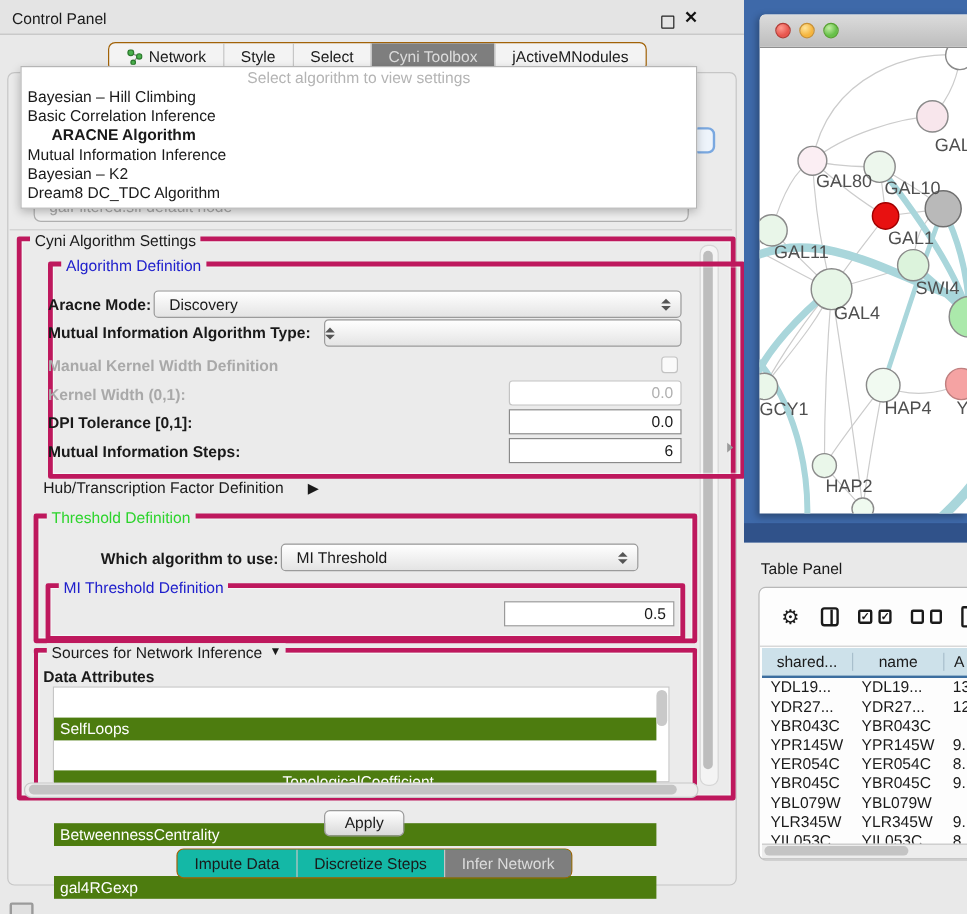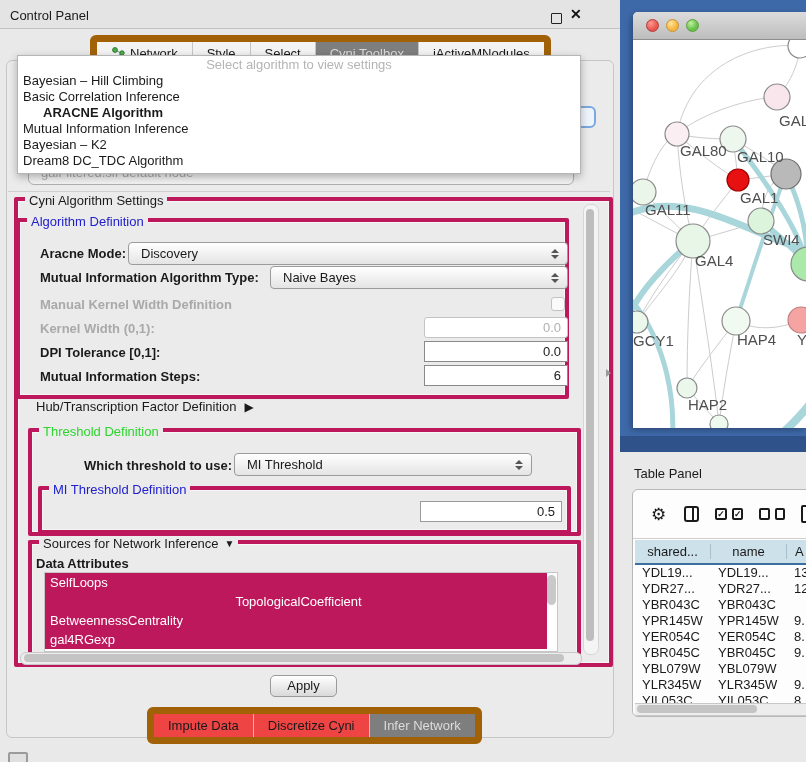--- a/index.html
+++ b/index.html
@@ -5,21 +5,21 @@
   html,body{margin:0;padding:0;background:#e9e9e9;}
   .screen{position:relative;width:806px;height:762px;overflow:hidden;background:#e9e9e9;
           font-family:"Liberation Sans",sans-serif;font-size:13px;color:#1a1a1a;}
   .abs{position:absolute;}
   
   .cp-titlebar{left:0;top:2;width:688px;height:28px;background:#e4e4e4;border-bottom:1px solid #c2c2c2;}
   .cp-title{left:10px;top:8px;}
   .float-icon{left:551px;top:13px;width:9px;height:9px;border:1.5px solid #222;border-radius:1px;}
   .close-icon{left:570px;top:6px;font-weight:bold;font-size:14px;color:#111;}
   
-  .tabbar{display:flex;align-items:stretch;background:#f3f3f3;border:7px solid #a16207;border-radius:6px;overflow:hidden;height:23px;}
+  .tabbar{display:flex;align-items:stretch;background:#f3f3f3;border:1px solid #a16207;border-radius:6px;overflow:hidden;height:23px;}
   .tab{display:flex;align-items:center;padding:0 14px;border-left:1px solid #c6c6c6;color:#1a1a1a;}
   .tab:first-child{border-left:none;}
   .tab.sel{background:#7e7e7e;color:#dcdcdc;}
   
   .outer-panel{left:6px;top:60px;width:606px;height:676px;background:#ebebeb;border:1px solid #c6c6c6;border-radius:6px;}
   .hr{background:#cfcfcf;height:1px;}
   
   .popup{left:17px;top:55px;width:562px;height:117px;background:#fff;border:1px solid #b5b5b5;
          box-shadow:0 3px 8px rgba(0,0,0,.28);z-index:10;}
   .popup .ph{color:#b4b4b4;text-align:center;height:17px;line-height:17px;}
@@ -48,21 +48,21 @@
   .field{border:1px solid #8a8a8a;background:#fff;text-align:right;padding-right:6px;line-height:19px;box-sizing:border-box;height:21px;}
   .field.dis{border:1px solid #c4c4c4;color:#b0b0b0;border-radius:3px;}
   .checkbox{width:14px;height:14px;border:1.5px solid #c3c3c3;border-radius:3px;background:#fafafa;box-sizing:border-box;}
   
   .vscroll{background:#f4f4f4;border:1px solid #d6d6d6;border-radius:7px;}
   .vthumb{position:absolute;left:2px;width:8px;background:#bdbdbd;border-radius:5px;}
   .hscroll{background:#ededed;border:1px solid #c8c8c8;border-radius:6px;}
   .hthumb{position:absolute;top:1px;height:8px;background:#c4c4c4;border-radius:4px;}
   
   .attr-list{background:#fff;border:1px solid #c6c6c6;}
-  .attr-item{height:19px;line-height:19px;background:#be185d;color:#fff;padding-left:5px;white-space:nowrap;}
+  .attr-item{height:19px;line-height:19px;background:#4d7c0f;color:#fff;padding-left:5px;white-space:nowrap;margin-top:25px;}
   
   .btn{border:1px solid #9a9a9a;border-radius:5px;background:linear-gradient(#ffffff,#d9d9d9);
        text-align:center;line-height:20px;box-sizing:border-box;}
   
   .net-bg{left:620px;top:0;width:186px;height:452px;background:#3e69a9;}
   .net-bg-dark{left:620px;top:436px;width:186px;height:16px;background:#30528a;}
   .net-window{left:633px;top:12px;width:173px;height:416px;background:#fff;border-radius:5px 0 0 0;box-shadow:-2px 2px 6px rgba(0,0,0,.3);}
   .net-titlebar{left:0;top:0;width:100%;height:27px;background:linear-gradient(#dcdcdc,#bdbdbd);
                 border-bottom:1px solid #8e8e8e;border-radius:5px 0 0 0;}
   .light{position:absolute;top:7px;width:13px;height:13px;border-radius:50%;box-sizing:border-box;}
@@ -138,57 +138,56 @@
   </div>
 
   <div class="abs fs" style="left:14px;top:197px;width:591px;height:462px;">
     <span class="legend">Cyni Algorithm Settings</span>
   </div>
 
   <div class="abs vscroll" style="left:583px;top:204px;width:14px;height:449px;">
     <div class="vthumb" style="top:4px;height:432px;"></div>
   </div>
 
-  <div class="abs fs" style="left:16px;top:218px;width:545px;height:173px;">
+  <div class="abs fs" style="left:40px;top:218px;width:545px;height:173px;padding-left:28px;">
     <span class="legend blue">Algorithm Definition</span>
   </div>
   <div class="abs lbl" style="left:40px;top:246px;">Aracne Mode:</div>
   <div class="abs combo" style="left:128px;top:242px;width:440px;">
     <span class="txt">Discovery</span>
     <span class="stepper">
         <i class="up"></i>
         <i class="dn"></i>
       </span>
   </div>
   <div class="abs lbl" style="left:40px;top:270px;">Mutual Information Algorithm Type:</div>
   <div class="abs combo" style="left:270px;top:266px;width:298px;">
-    <span class="txt">Naive Bayes</span>
     <span class="stepper">
         <i class="up"></i>
         <i class="dn"></i>
       </span>
   </div>
   <div class="abs lbl dis" style="left:40px;top:297px;">Manual Kernel Width Definition</div>
   <div class="abs checkbox" style="left:551px;top:297px;"></div>
   <div class="abs lbl dis" style="left:40px;top:321px;">Kernel Width (0,1):</div>
   <div class="abs field dis" style="left:424px;top:317px;width:144px;">0.0</div>
   <div class="abs lbl" style="left:40px;top:345px;">DPI Tolerance [0,1]:</div>
   <div class="abs field" style="left:424px;top:341px;width:144px;">0.0</div>
   <div class="abs lbl" style="left:40px;top:369px;">Mutual Information Steps:</div>
   <div class="abs field" style="left:424px;top:365px;width:144px;">6</div>
 
-  <div class="abs" style="left:36px;top:399px;display:flex;align-items:center;gap:8px;">
+  <div class="abs" style="left:36px;top:399px;display:flex;align-items:center;gap:20px;">
     <span>Hub/Transcription Factor Definition</span>
     <span style="font-size:12px;">▶</span>
   </div>
 
   <div class="abs fs" style="left:28px;top:428px;width:545px;height:100px;">
     <span class="legend green">Threshold Definition</span>
   </div>
-  <div class="abs lbl" style="left:84px;top:458px;">Which threshold to use:</div>
+  <div class="abs lbl" style="left:84px;top:458px;">Which algorithm to use:</div>
   <div class="abs combo" style="left:234px;top:453px;width:298px;">
     <span class="txt">MI Threshold</span>
     <span class="stepper">
         <i class="up"></i>
         <i class="dn"></i>
       </span>
   </div>
   <div class="abs fs" style="left:38px;top:486px;width:525px;height:40px;">
     <span class="legend blue">MI Threshold Definition</span>
   </div>
@@ -208,26 +207,26 @@
     <div class="attr-item" style="width:497px;">gal4RGexp</div>
     <div class="abs" style="right:1px;top:2px;width:9px;height:30px;background:#c9c9c9;border-radius:5px;"></div>
   </div>
 
   <div class="abs hscroll" style="left:20px;top:652px;width:560px;height:11px;">
     <div class="hthumb" style="left:3px;width:540px;"></div>
   </div>
 
   <div class="abs btn" style="left:270px;top:675px;width:67px;height:22px;">Apply</div>
 
-  <div class="abs tabbar" style="left:147px;top:707px;background:#ef4444;">
+  <div class="abs tabbar" style="left:147px;top:707px;background:#14b8a6;">
     <div class="tab">
         <span>Impute Data</span>
       </div>
     <div class="tab">
-        <span>Discretize Cyni</span>
+        <span>Discretize Steps</span>
       </div>
     <div class="tab sel">
         <span>Infer Network</span>
       </div>
   </div>
 
   <div class="abs" style="left:8px;top:752px;width:16px;height:12px;border:2px solid #9a9a9a;background:#e0e0e0;border-radius:2px;"></div>
 
   <div class="abs splitter-arrow" style="left:606px;top:369px;"></div>
 

